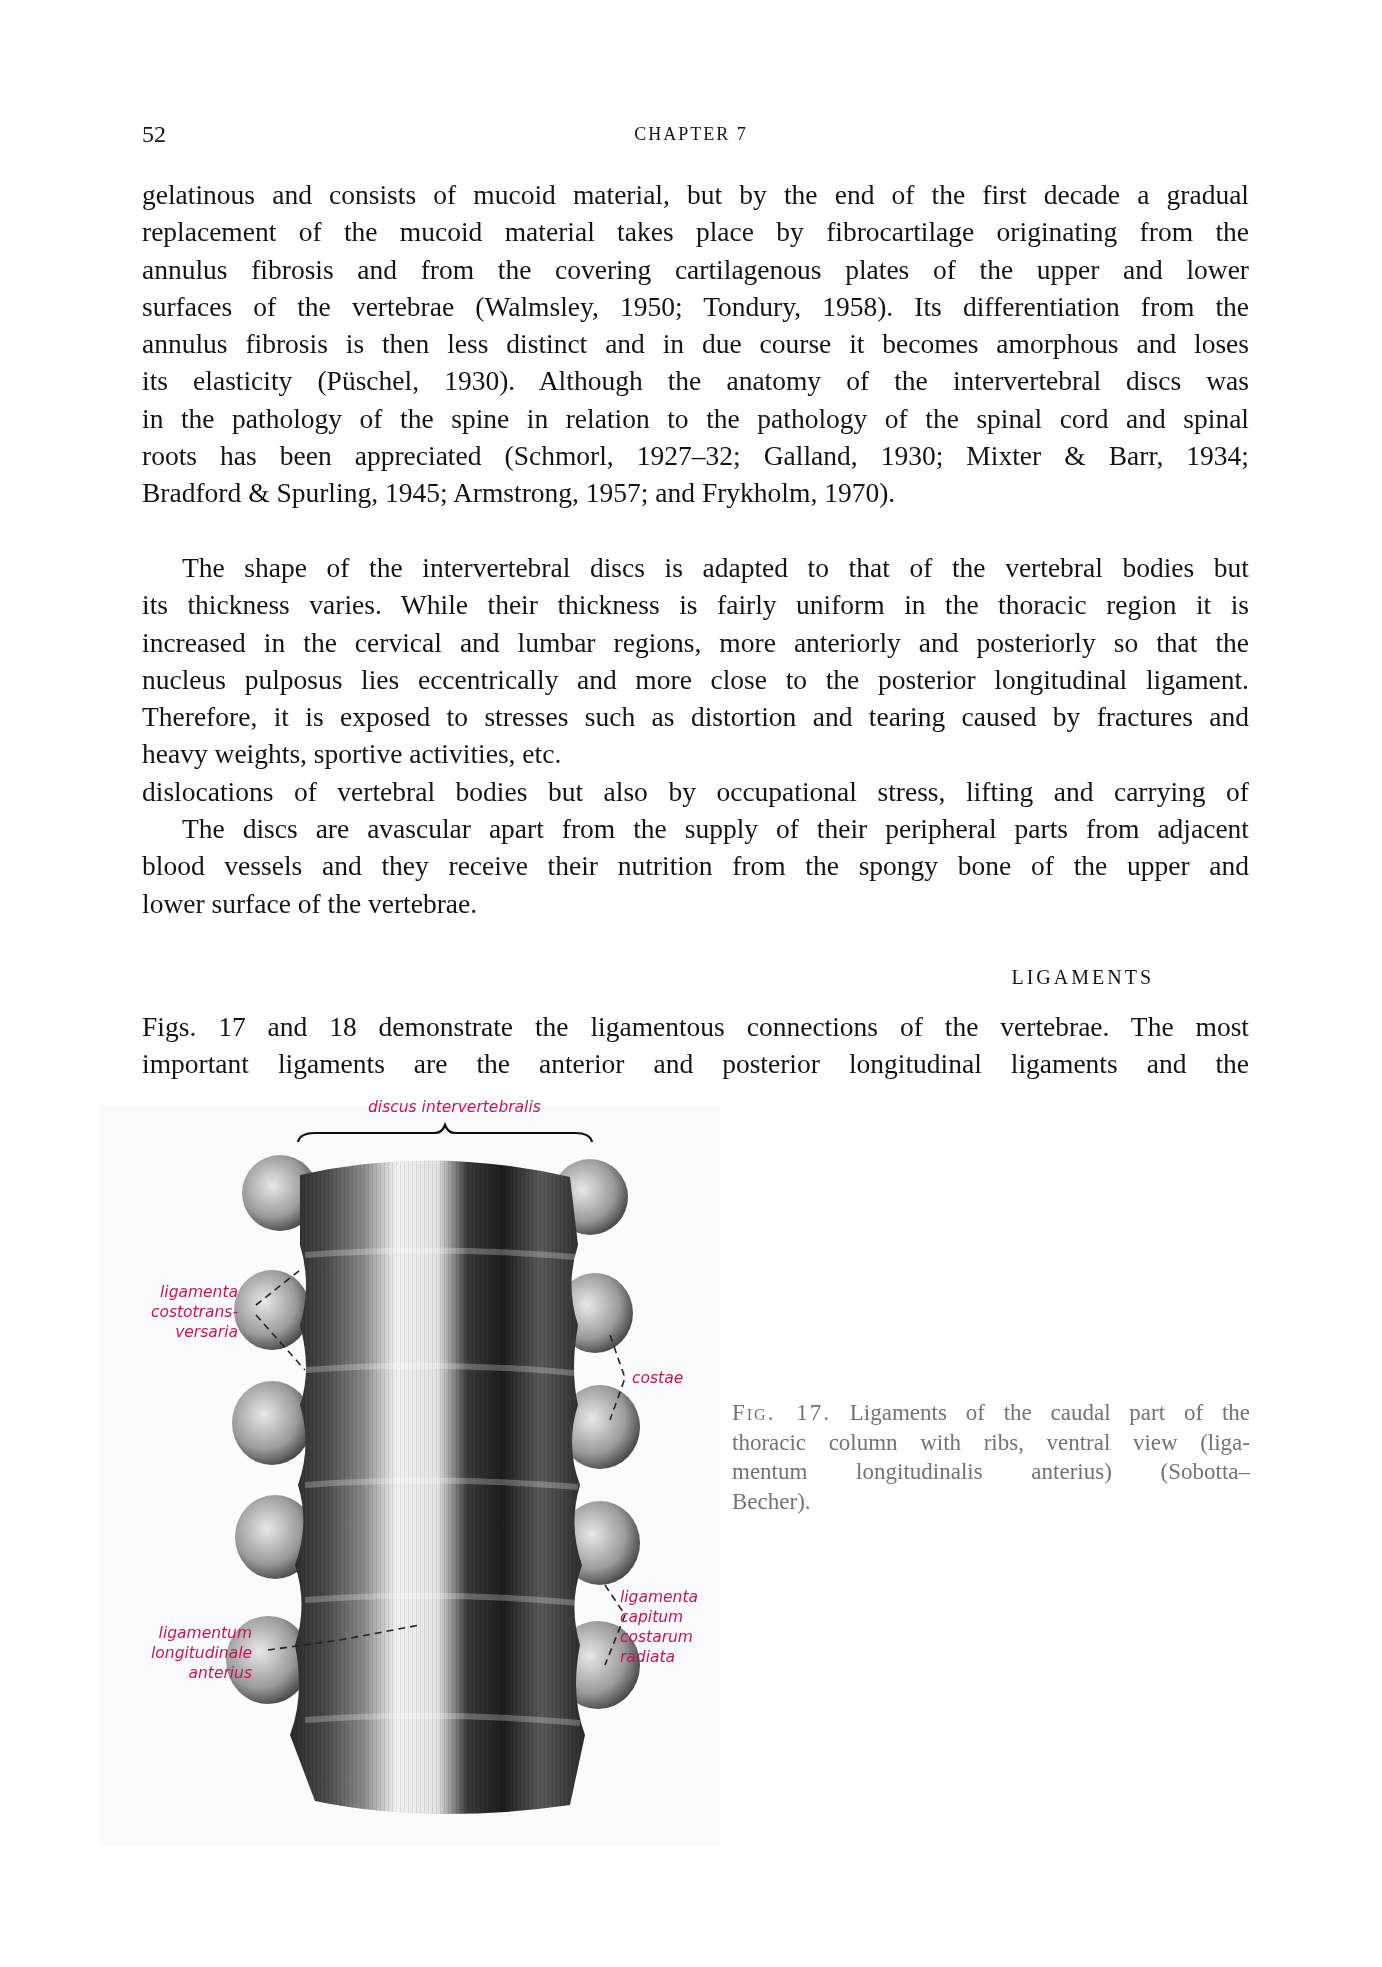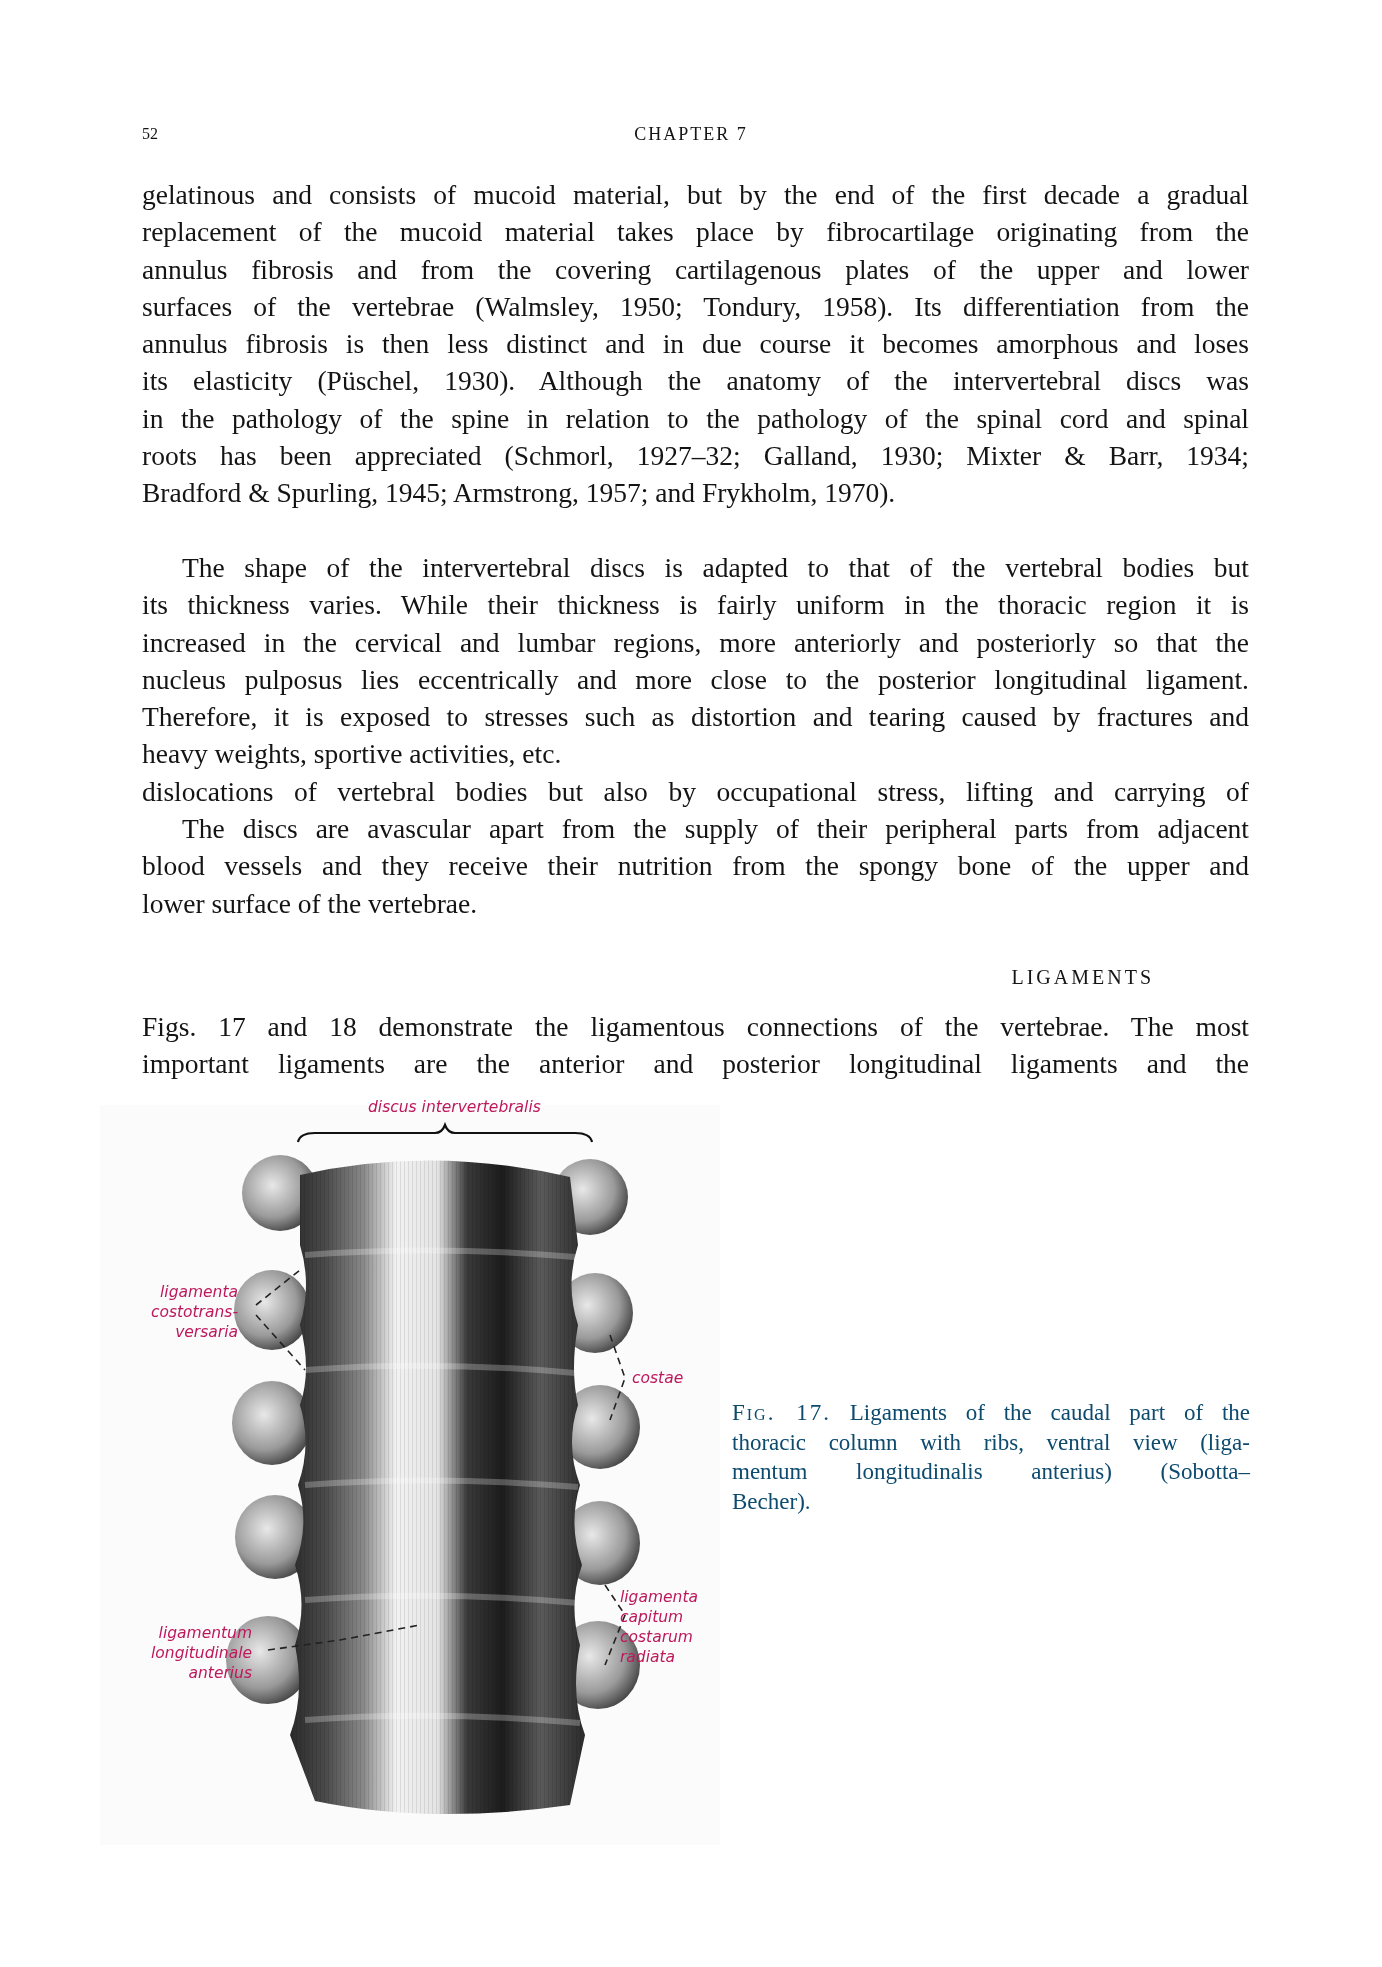--- a/index.html
+++ b/index.html
@@ -1,33 +1,33 @@
 <!DOCTYPE html>
 <html><head>
 <meta charset="utf-8">
 <style>
   html, body { margin:0; padding:0; background:#ffffff; }
   body { width:1382px; height:1967px; position:relative; overflow:hidden;
          font-family:"Liberation Serif","DejaVu Serif",serif; color:#141414; }
-  .page-number { position:absolute; left:142px; top:119px; font-size:16px; line-height:30px; }
+  .page-number { position:absolute; left:142px; top:119px; font-size:24px; line-height:30px; }
   .running-head { position:absolute; left:0; width:1382px; top:119px; text-align:center;
                   font-size:18px; line-height:30px; letter-spacing:2px; }
   .block { position:absolute; left:142px; width:1107px; }
   .line { height:37.3px; line-height:37.3px; font-size:27.5px; white-space:nowrap;
           text-align:justify; text-align-last:justify; overflow:visible; }
   .line.last { text-align-last:left; }
   .line.indent { text-indent:40px; }
   .section-heading { position:absolute; left:0; width:1154px; top:962px; text-align:right;
                      font-size:20px; letter-spacing:3px; line-height:30px; }
   .figure { position:absolute; left:100px; top:1085px; width:620px; height:760px; }
   .fig-bg { position:absolute; left:0; top:20px; width:620px; height:740px; background:#fbfbfb; }
   .fig-label { position:absolute; font-family:"DejaVu Sans","Liberation Sans",sans-serif;
                font-style:italic; font-size:15.5px; color:#be185d; line-height:20px; white-space:nowrap; }
   .fig-label.right { text-align:right; }
-  .caption { position:absolute; left:732px; top:1398px; width:518px; font-size:23px; line-height:29.5px; color:#0c4a6e; }
+  .caption { position:absolute; left:732px; top:1398px; width:518px; font-size:23px; line-height:29.5px; color:#737373; }
   .caption .cline { text-align:justify; text-align-last:justify; white-space:nowrap; height:29.5px; }
   .caption .cline.last { text-align-last:left; }
   .caption .sc { font-variant:small-caps; letter-spacing:2px; }
   svg.spine { position:absolute; left:0; top:0; }
 </style>
 </head>
 <body>
 
 <div class="page-number">52</div>
 <div class="running-head">CHAPTER 7</div>

